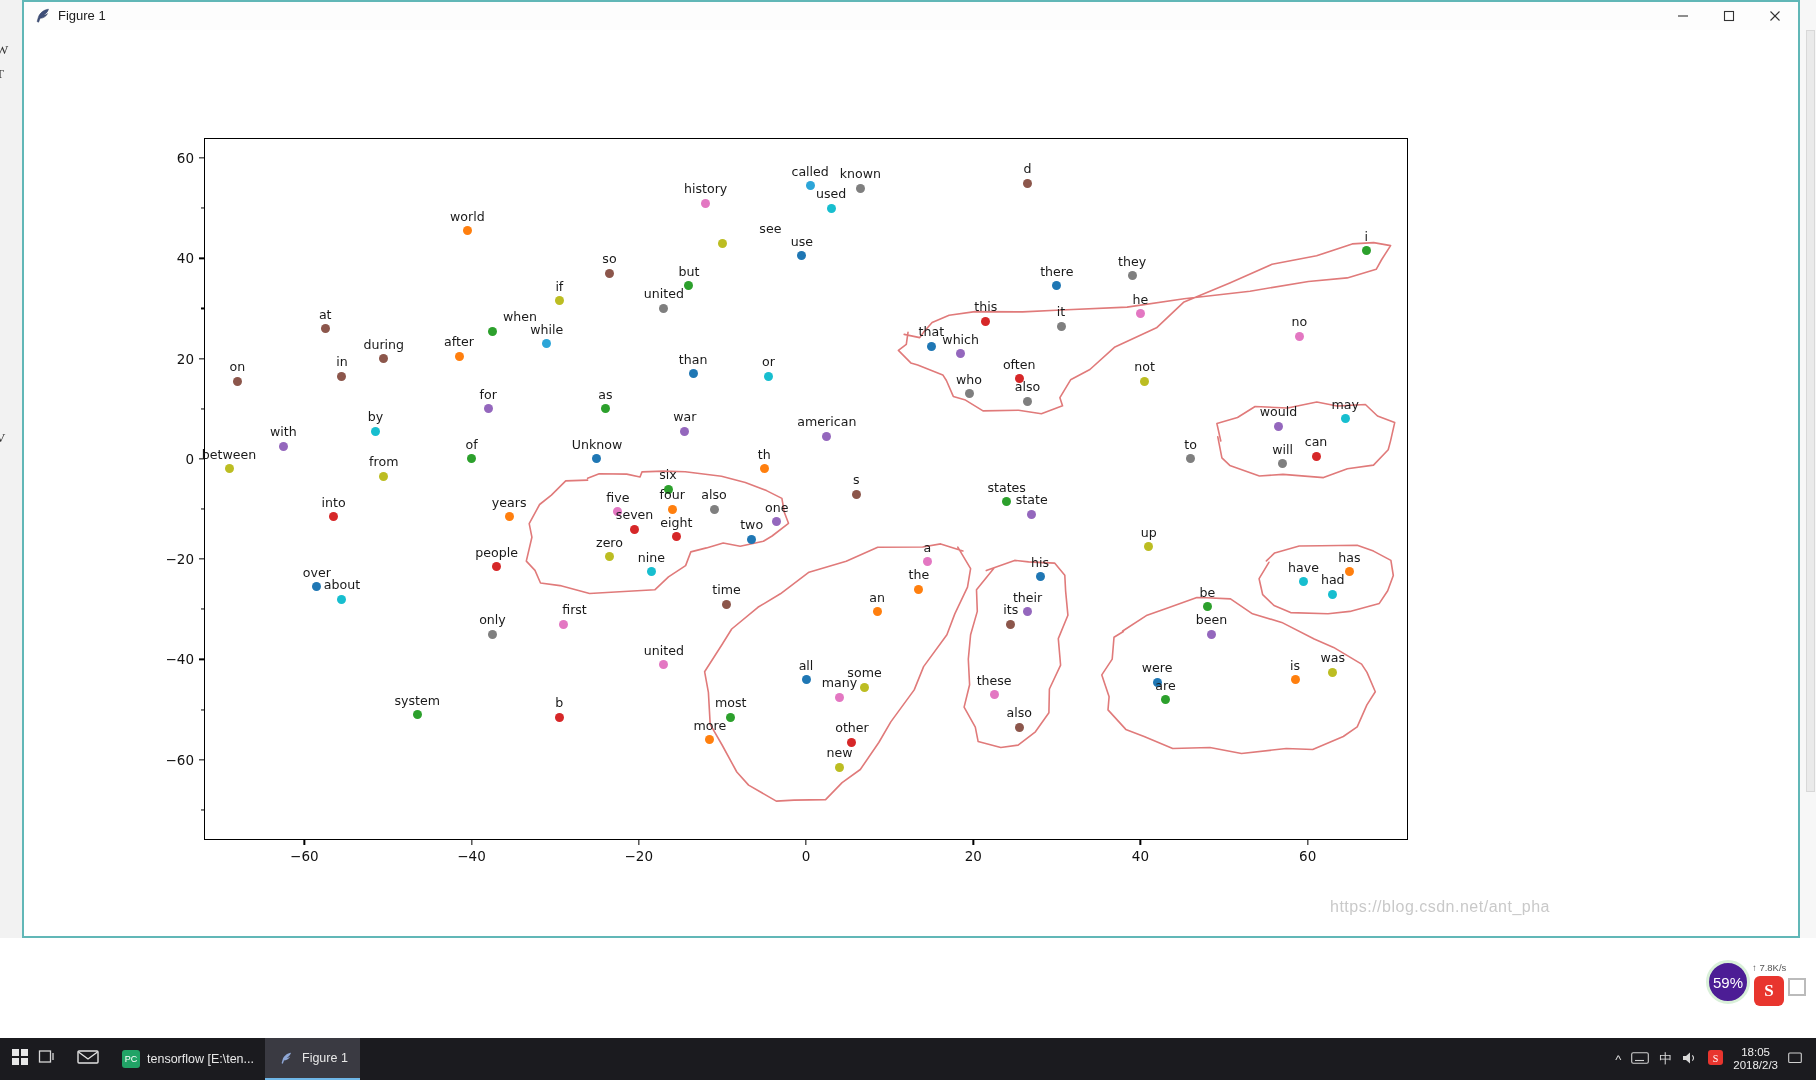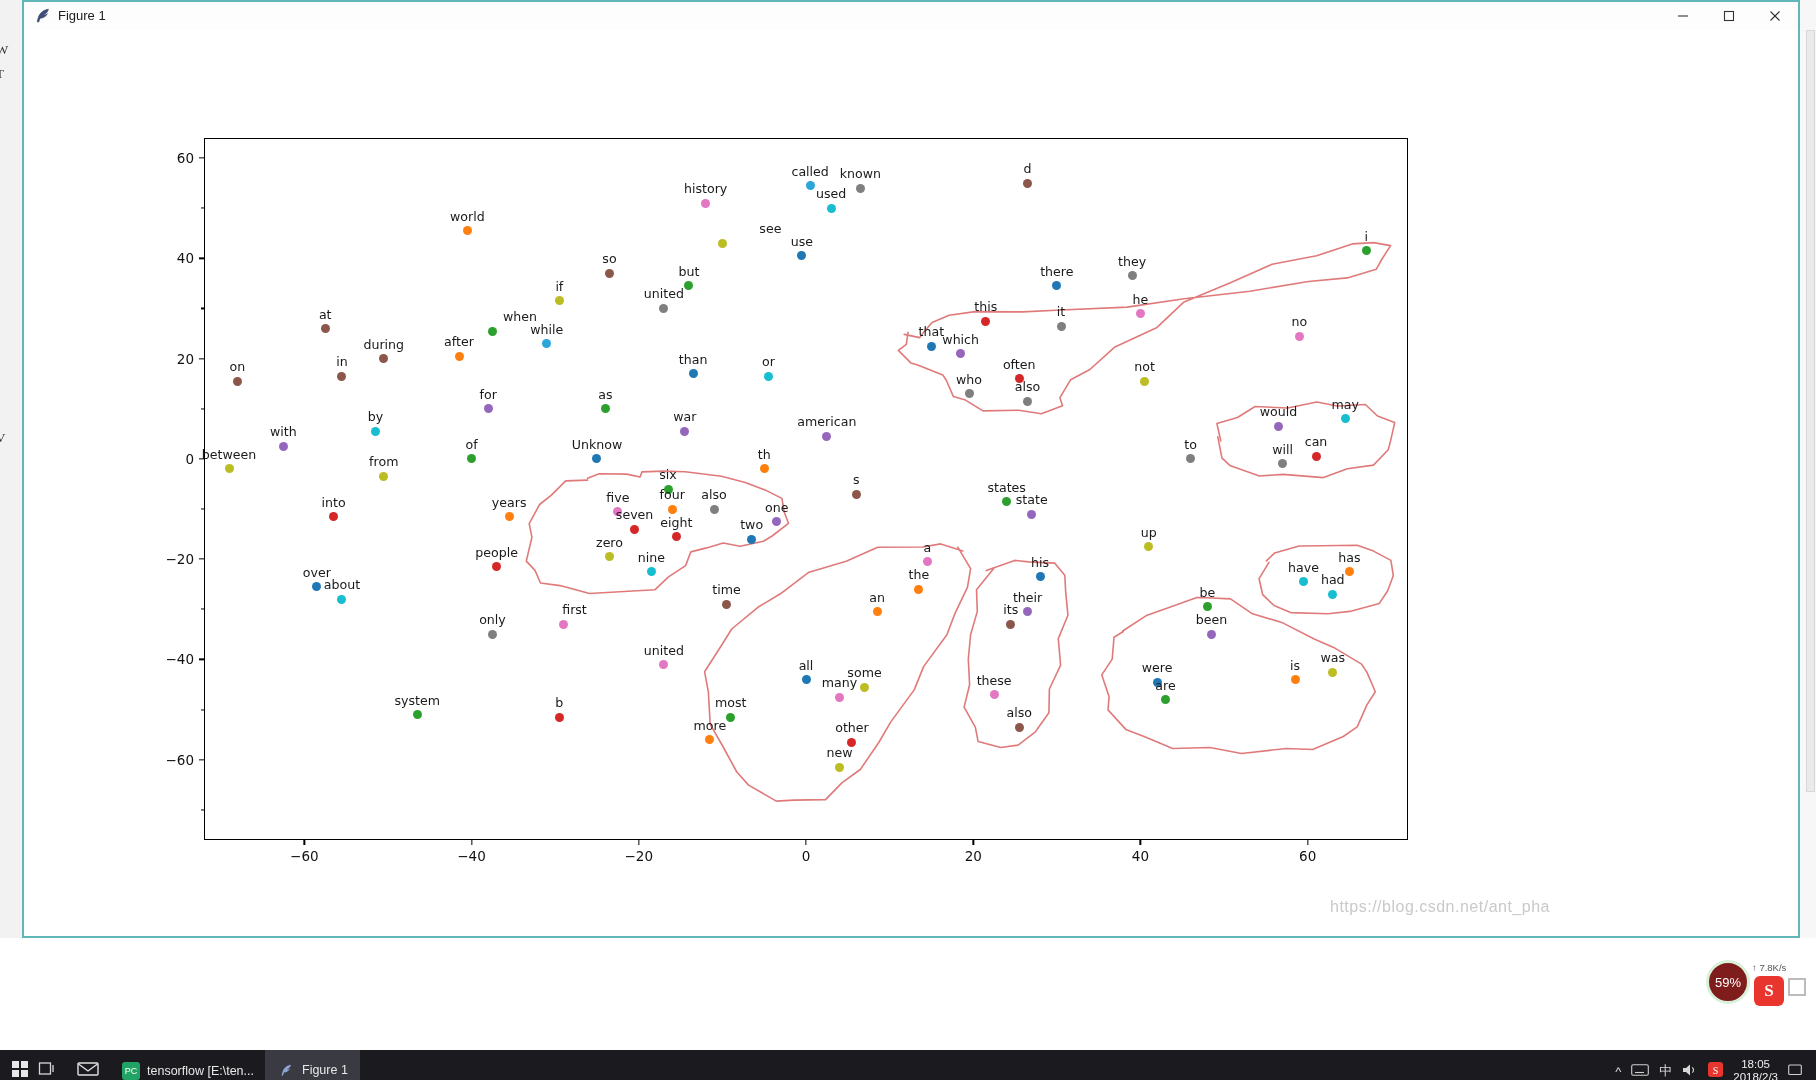--- a/index.html
+++ b/index.html
@@ -45,32 +45,32 @@
 
   #anno-svg{position:absolute;left:0;top:0;pointer-events:none;}
 
   
   #watermark{position:absolute;left:1330px;top:898px;font-size:16px;color:#c9c9c9;
      letter-spacing:.5px;font-family:"Liberation Sans",sans-serif;white-space:nowrap;}
 
   
   #float-widget{position:absolute;right:14px;bottom:72px;width:96px;height:48px;}
   .fw-circle{position:absolute;left:0;top:0;width:44px;height:44px;border-radius:50%;
-     background:#7f1d1d;border:3px solid #d9f0d9;box-sizing:border-box;
-     color:#fff;font-size:13px;display:flex;align-items:center;justify-content:center;
+     background:#4c1d95;border:3px solid #d9f0d9;box-sizing:border-box;
+     color:#fff;font-size:15px;display:flex;align-items:center;justify-content:center;
      font-family:"Liberation Sans",sans-serif;}
   .fw-speed{position:absolute;left:46px;top:2px;font-size:9.5px;color:#555;white-space:nowrap;
      font-family:"Liberation Sans",sans-serif;}
   .fw-logo{position:absolute;left:48px;top:16px;width:30px;height:30px;border-radius:6px;
      background:#e8352e;color:#fff;font-size:17px;font-weight:bold;display:flex;
      align-items:center;justify-content:center;font-family:"Liberation Serif",serif;}
   .fw-sq{position:absolute;left:82px;top:18px;width:14px;height:14px;border:2px solid #bbb;}
 
   
-  #taskbar{position:absolute;left:0;bottom:0;width:1816px;height:30px;background:#1b1b1f;}
+  #taskbar{position:absolute;left:0;bottom:0;width:1816px;height:42px;background:#1b1b1f;}
   .tb-item{position:absolute;top:0;height:42px;display:flex;align-items:center;}
   .tb-sq{width:40px;justify-content:center;}
   .tb-glyph{color:#e8e8e8;}
   .tb-app{padding:0 12px;color:#e8e8e8;font-size:12.5px;height:42px;
      font-family:"Liberation Sans",sans-serif;gap:7px;}
   .tb-app.active{background:#3a3a42;border-bottom:2px solid #6fb7e8;box-sizing:border-box;}
   .tb-appicon{width:18px;height:18px;border-radius:3px;display:flex;align-items:center;
      justify-content:center;font-size:9px;color:#fff;font-family:"Liberation Sans",sans-serif;}
   #tray{position:absolute;right:0;top:0;height:42px;display:flex;align-items:center;gap:10px;padding-right:14px;}
   .tray-ic{color:#dadada;font-size:13px;font-family:"Liberation Sans",sans-serif;}

